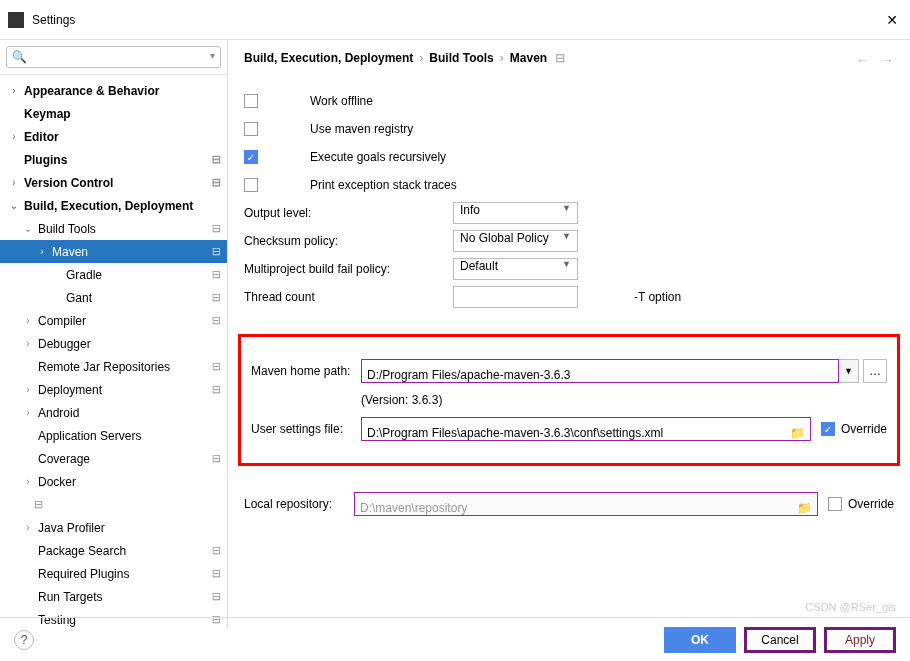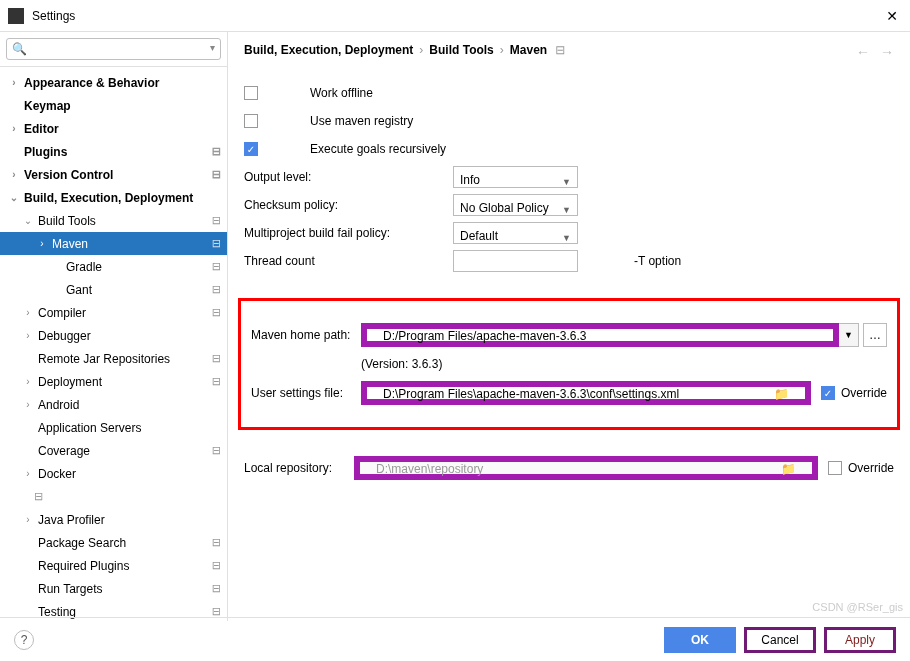--- a/index.html
+++ b/index.html
@@ -1,17 +1,17 @@
 <!DOCTYPE html>
 <html><head>
 <meta charset="utf-8">
 <style>
 * { box-sizing: border-box; margin: 0; padding: 0; }
 body { font-family: "Segoe UI", Arial, sans-serif; font-size: 12px; color: #000; background: #fff; width: 910px; height: 661px; overflow: hidden; position: relative; }
-.titlebar { height: 32px; display: flex; align-items: center; padding: 0 8px; border-bottom: 1px solid #e0e0e0; }
+.titlebar { height: 40px; display: flex; align-items: center; padding: 0 8px; border-bottom: 1px solid #e0e0e0; }
 .titlebar .icon { width: 16px; height: 16px; background: #333; margin-right: 8px; }
 .titlebar .title { flex: 1; font-size: 12px; }
 .titlebar .close { font-size: 14px; padding: 0 4px; cursor: pointer; }
 .main { display: flex; height: calc(100% - 28px - 44px); }
 .sidebar { width: 228px; border-right: 1px solid #e0e0e0; display: flex; flex-direction: column; }
 .search-wrap { padding: 6px; border-bottom: 1px solid #e0e0e0; position: relative; }
 .search-wrap input { width: 100%; height: 22px; padding: 2px 20px 2px 22px; border: 1px solid #c0c0c0; border-radius: 3px; font-size: 12px; }
 .search-wrap .mag { position: absolute; left: 12px; top: 10px; color: #888; font-size: 12px; }
 .search-wrap .down { position: absolute; right: 12px; top: 10px; color: #888; font-size: 10px; }
 .tree { flex: 1; overflow-y: auto; padding: 4px 0; }
@@ -30,41 +30,41 @@
 .breadcrumb { height: 36px; display: flex; align-items: center; padding: 0 16px; font-size: 12px; gap: 6px; }
 .breadcrumb .crumb { font-weight: bold; }
 .breadcrumb .sep { color: #999; }
 .breadcrumb .gear { color: #999; margin-left: 2px; }
 .breadcrumb .nav { margin-left: auto; color: #bbb; display: flex; gap: 10px; font-size: 14px; }
 .panel { padding: 8px 16px; flex: 1; overflow-y: auto; position: relative; }
 .row { display: flex; align-items: center; margin: 6px 0; min-height: 22px; gap: 44px; }
 .check { width: 14px; height: 14px; border: 1px solid #999; margin-right: 8px; display: inline-flex; align-items: center; justify-content: center; font-size: 10px; }
 .check.checked { background: #4A86E8; border-color: #4A86E8; color: #fff; }
 .row .lbl { min-width: 165px; }
-.combo { width: 125px; height: 22px; border: 1px solid #bbb; display: inline-flex; align-items: flex-end; padding: 0 6px; justify-content: space-between; background: #fff; }
+.combo { width: 125px; height: 22px; border: 1px solid #bbb; display: inline-flex; align-items: flex-start; padding: 0 6px; justify-content: space-between; background: #fff; }
 .combo .arr { font-size: 9px; color: #666; }
 .txt { height: 22px; border: 1px solid #bbb; padding: 2px 6px; background: #fff; display: inline-flex; align-items: center; }
 .highlight { border: 3px solid #ff0000; padding: 12px 10px; margin: 26px -6px; }
 .field-row { display: flex; align-items: center; margin: 10px 0; }
 .field-row .flbl { width: 110px; }
-.field-input { flex: 1; height: 24px; border: 6px solid #a21caf; display: flex; align-items: flex-start; padding: 0 16px; background: #fff; }
+.field-input { flex: 1; height: 24px; border: 1px solid #a21caf; display: flex; align-items: flex-end; padding: 0 5px; background: #fff; }
 .field-input.disabled { color: #999; background: #fafafa; }
 .folder-ic { margin-left: auto; color: #ccc; font-size: 12px; }
 .drop-btn { width: 20px; height: 24px; border: 1px solid #bbb; border-left: none; display: flex; align-items: center; justify-content: center; font-size: 9px; background: #f5f5f5; }
 .small-btn { width: 24px; height: 24px; border: 1px solid #bbb; margin-left: 4px; display: flex; align-items: center; justify-content: center; background: #fff; }
 .version { margin: 4px 0 4px 110px; font-size: 12px; color: #000; }
 .override { display: flex; align-items: center; margin-left: 10px; }
 .override .check { margin-right: 6px; }
 .footer { position: absolute; bottom: 0; left: 0; right: 0; height: 44px; border-top: 1px solid #e0e0e0; display: flex; align-items: center; padding: 0 14px; gap: 8px; }
 .help { width: 20px; height: 20px; border: 1px solid #bbb; border-radius: 50%; display: flex; align-items: center; justify-content: center; color: #555; }
 .btn { min-width: 72px; height: 26px; border: 3px solid #701a75; background: #fff; display: inline-flex; align-items: center; justify-content: center; cursor: pointer; }
 .btn.primary { background: #4A86E8; border-color: #4A86E8; color: #fff; font-weight: bold; }
 .btn.disabled { color: #7f1d1d; }
 .footer-spacer { flex: 1; }
-.watermark { position: absolute; right: 7px; bottom: 48px; color: #ccc; font-size: 11px; }
+.watermark { position: absolute; right: 14px; bottom: 48px; color: #ccc; font-size: 11px; }
 </style>
 </head>
 <body>
 
 <div class="titlebar">
   <div class="icon"></div>
   <div class="title">Settings</div>
   <div class="close">✕</div>
 </div>
 
@@ -209,20 +209,24 @@
           <span>Work offline</span>
         </div>
       <div class="row">
           <span class="check"></span>
           <span>Use maven registry</span>
         </div>
       <div class="row">
           <span class="check checked">✓</span>
           <span>Execute goals recursively</span>
         </div>
+      <div class="row">
+          <span class="check"></span>
+          <span>Print exception stack traces</span>
+        </div>
 
       <div class="row">
           <span class="lbl">Output level:</span>
         <div class="combo">
             <span>Info</span>
             <span class="arr">▼</span>
           </div>
       </div>
       <div class="row">
           <span class="lbl">Checksum policy:</span>

